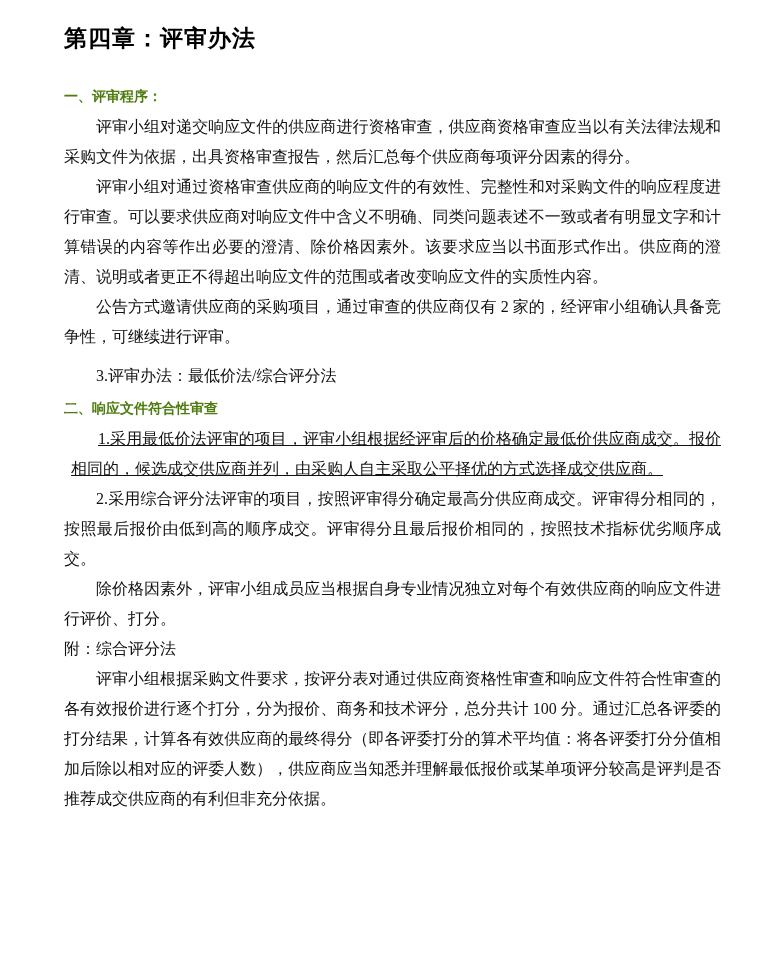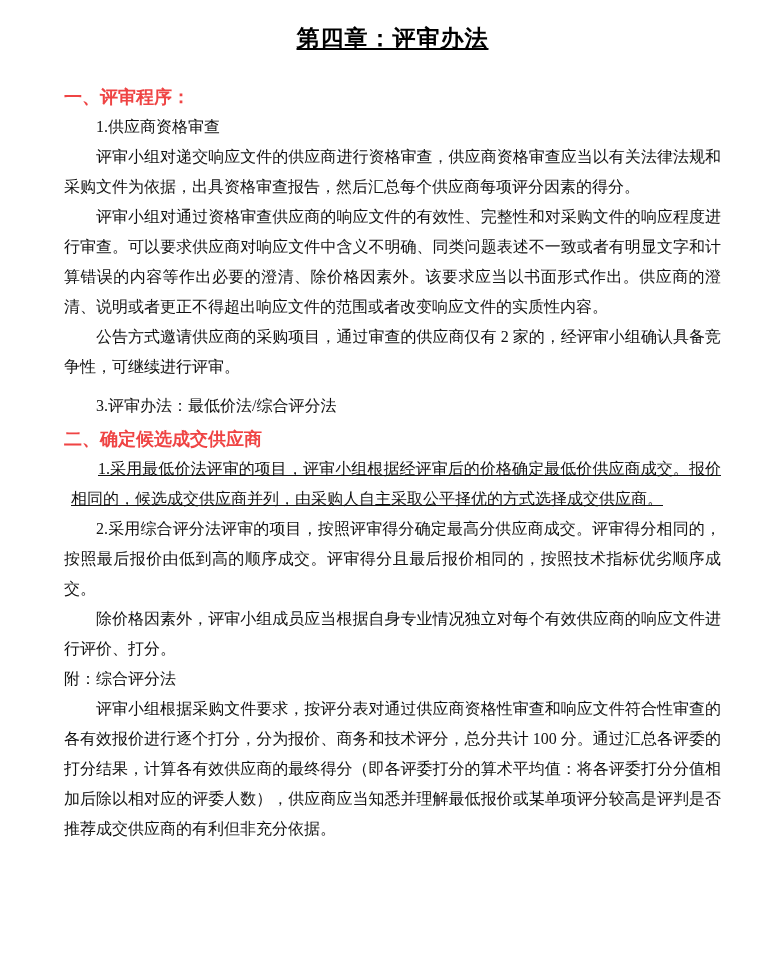--- a/index.html
+++ b/index.html
@@ -14,32 +14,31 @@
     background: #ffffff;
     box-sizing: border-box;
     padding: 22px 60px 18px 64px;
     overflow: hidden;
     font-family: "Liberation Serif", "DejaVu Serif", serif;
     color: #111111;
   }
   .doc-title {
     font-size: 23px;
     font-weight: bold;
-    text-align: center;
+    text-align: left;
     line-height: 30px;
     margin: 2px 0 28px 0;
     letter-spacing: 1px;
     color: #000000;
-    text-decoration: underline;
   }
   .section-heading {
-    font-size: 18px;
+    font-size: 14px;
     font-weight: bold;
     line-height: 30px;
-    color: #ef4444;
+    color: #4d7c0f;
   }
   .para {
     font-size: 16px;
     line-height: 30px;
     text-align: justify;
     text-indent: 32px;
   }
   .no-indent {
     text-indent: 0;
   }
@@ -67,34 +66,33 @@
 </style>
 </head>
 <body>
 
 <div class="page">
 
   <div class="doc-title">第四章：评审办法</div>
 
   <div class="section-heading">一、评审程序：</div>
 
-  <div class="para">1.供应商资格审查</div>
 
   <div class="para">评审小组对递交响应文件的供应商进行资格审查，供应商资格审查应当以有关法律法规和采购文件为依据，出具资格审查报告，然后汇总每个供应商每项评分因素的得分。</div>
 
 
   <div class="para">评审小组对通过资格审查供应商的响应文件的有效性、完整性和对采购文件的响应程度进行审查。可以要求供应商对响应文件中含义不明确、同类问题表述不一致或者有明显文字和计算错误的内容等作出必要的澄清、除价格因素外。该要求应当以书面形式作出。供应商的澄清、说明或者更正不得超出响应文件的范围或者改变响应文件的实质性内容。</div>
 
   <div class="para">公告方式邀请供应商的采购项目，通过审查的供应商仅有 2 家的，经评审小组确认具备竞争性，可继续进行评审。</div>
 
   <div class="para gap-above">3.评审办法：最低价法/综合评分法</div>
 
 
 
-  <div class="section-heading small-gap-above">二、确定候选成交供应商</div>
+  <div class="section-heading small-gap-above">二、响应文件符合性审查</div>
 
   <div class="para shift-right">1.采用最低价法评审的项目，评审小组根据经评审后的价格确定最低价供应商成交。报价相同的，候选成交供应商并列，由采购人自主采取公平择优的方式选择成交供应商。</div>
 
   <div class="para">2.采用综合评分法评审的项目，按照评审得分确定最高分供应商成交。评审得分相同的，按照最后报价由低到高的顺序成交。评审得分且最后报价相同的，按照技术指标优劣顺序成交。</div>
 
   <div class="para">除价格因素外，评审小组成员应当根据自身专业情况独立对每个有效供应商的响应文件进行评价、打分。</div>
 
   <div class="para no-indent">附：综合评分法</div>
 
   <div class="para">评审小组根据采购文件要求，按评分表对通过供应商资格性审查和响应文件符合性审查的各有效报价进行逐个打分，分为报价、商务和技术评分，总分共计 100 分。通过汇总各评委的打分结果，计算各有效供应商的最终得分（即各评委打分的算术平均值：将各评委打分分值相加后除以相对应的评委人数），供应商应当知悉并理解最低报价或某单项评分较高是评判是否推荐成交供应商的有利但非充分依据。</div>

